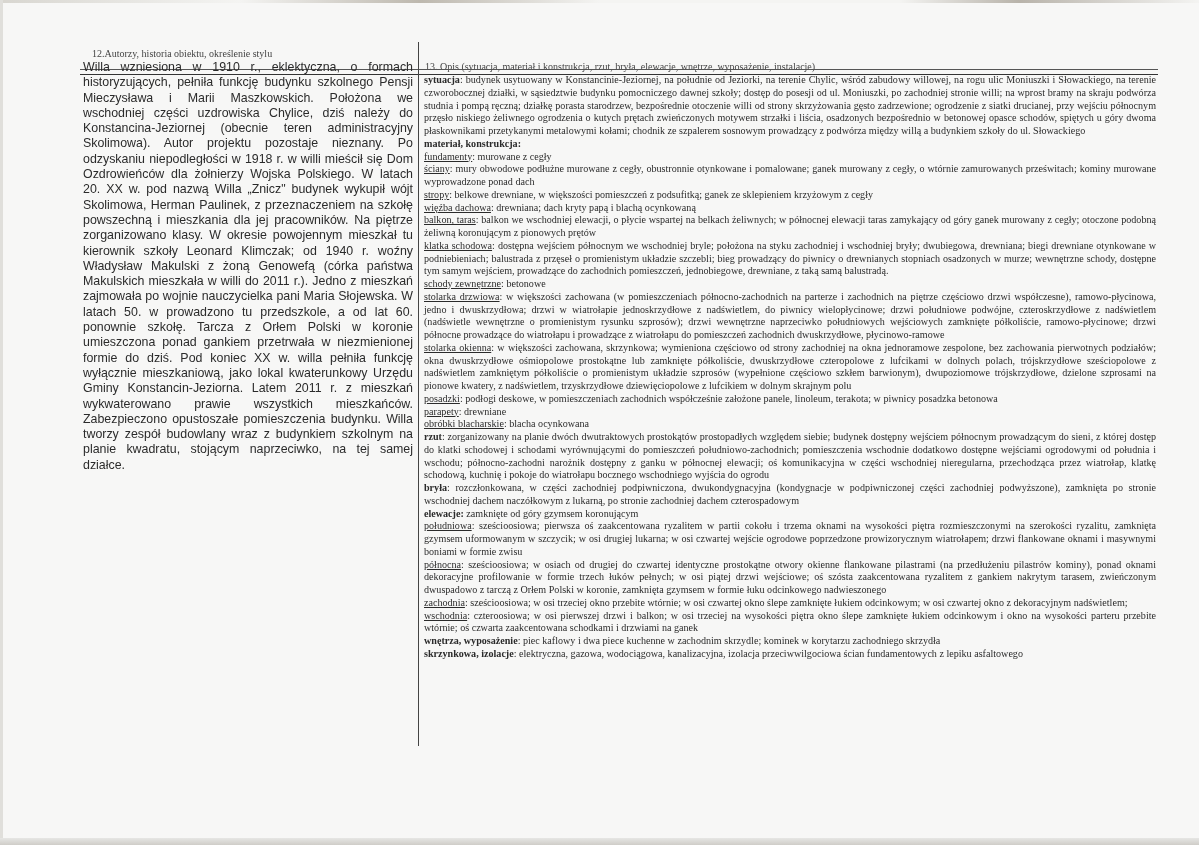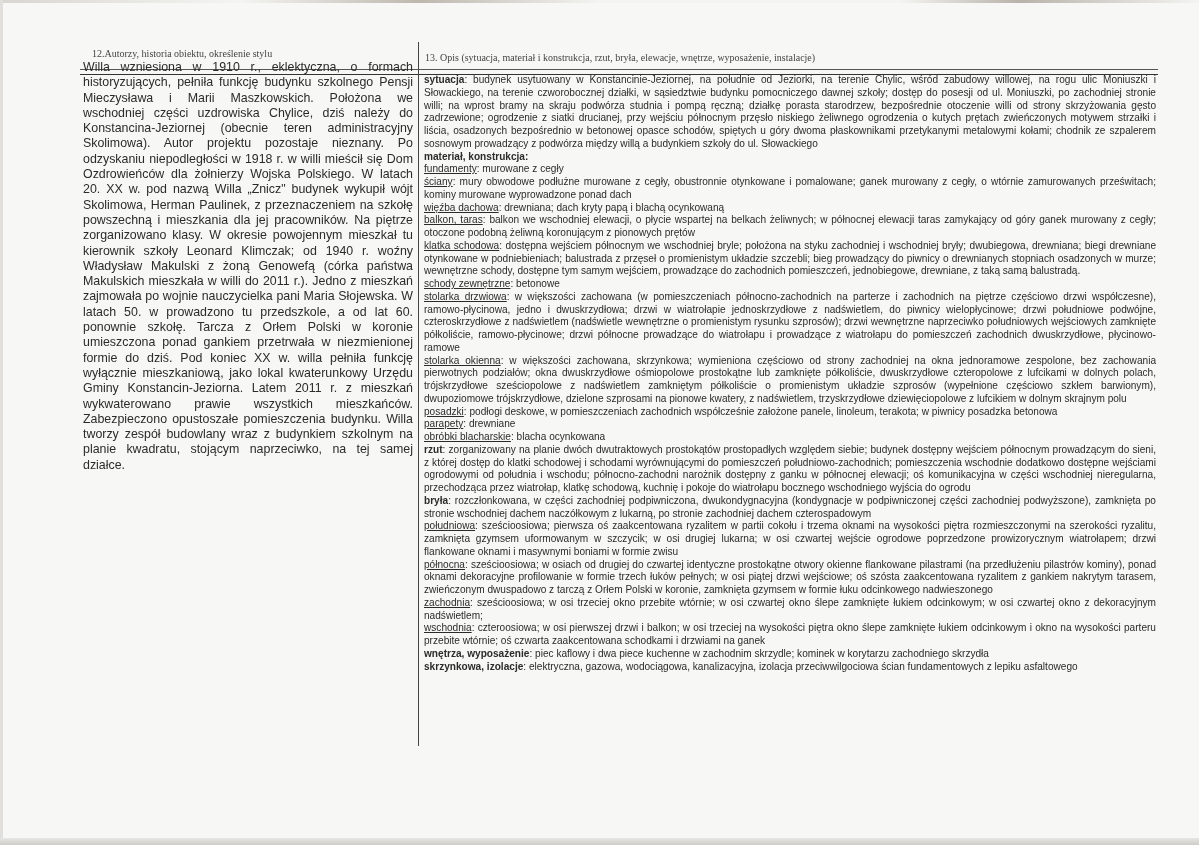--- a/index.html
+++ b/index.html
@@ -16,40 +16,40 @@
   }
   .page-edge-left { position:absolute; left:0; top:0; width:3px; height:845px; background:#e0dfdb; }
   .page-edge-bottom { position:absolute; left:0; top:838px; width:1199px; height:7px; background:linear-gradient(#e6e6e4,#cfcdc8); }
 
   .header-row { position:absolute; top:40px; left:80px; width:1080px; height:28px; }
   .hdr-left {
     position:absolute; left:12px; top:8px;
     font-family:"Liberation Serif", serif; font-size:10px; color:#444;text-align:center;
   }
   .hdr-right {
-    position:absolute; left:345px; top:12px;
+    position:absolute; left:345px; top:21px;
     font-family:"Liberation Serif", serif; font-size:10px; color:#444;
   }
   .rule-double {
     position:absolute; left:80px; top:69px; width:1078px; height:4px;
     border-top:1px solid #555; border-bottom:1.5px solid #333;
   }
   .col-divider {
     position:absolute; left:418px; top:42px; width:1px; height:704px; background:#444;
   }
 
   .col-left {
     position:absolute; left:83px; top:60px; width:330px;
     font-size:12.4px; line-height:15.3px; text-align:justify; color:#2b2b2b;
   }
   .col-right {
     position:absolute; left:424px; top:74px; width:732px;
     font-size:10.1px; line-height:12.75px; text-align:justify; color:#2b2b2b;
   }
-  .col-right p { margin:0; }
+  .col-right p { margin:0;font-family:Liberation Serif, serif; }
   .col-right .b { font-weight:bold; }
   .col-right .u { text-decoration:underline; }
 </style>
 </head>
 <body>
 
 <div class="page-edge-top"></div>
 <div class="page-edge-left"></div>
 <div class="page-edge-bottom"></div>
 
@@ -62,30 +62,32 @@
 
 <div class="col-left">
   <span>Willa wzniesiona w 1910 r., eklektyczna, o formach historyzujących, pełniła funkcję budynku szkolnego Pensji Mieczysława i Marii Maszkowskich. Położona we wschodniej części uzdrowiska Chylice, dziś należy do Konstancina-Jeziornej (obecnie teren administracyjny Skolimowa). Autor projektu pozostaje nieznany. Po odzyskaniu niepodległości w 1918 r. w willi mieścił się Dom Ozdrowieńców dla żołnierzy Wojska Polskiego. W latach 20. XX w. pod nazwą Willa „Znicz" budynek wykupił wójt Skolimowa, Herman Paulinek, z przeznaczeniem na szkołę powszechną i mieszkania dla jej pracowników. Na piętrze zorganizowano klasy. W okresie powojennym mieszkał tu kierownik szkoły Leonard Klimczak; od 1940 r. woźny Władysław Makulski z żoną Genowefą (córka państwa Makulskich mieszkała w willi do 2011 r.). Jedno z mieszkań zajmowała po wojnie nauczycielka pani Maria Słojewska. W latach 50. w prowadzono tu przedszkole, a od lat 60. ponownie szkołę. Tarcza z Orłem Polski w koronie umieszczona ponad gankiem przetrwała w niezmienionej formie do dziś. Pod koniec XX w. willa pełniła funkcję wyłącznie mieszkaniową, jako lokal kwaterunkowy Urzędu Gminy Konstancin-Jeziorna. Latem 2011 r. z mieszkań wykwaterowano prawie wszystkich mieszkańców. Zabezpieczono opustoszałe pomieszczenia budynku. Willa tworzy zespół budowlany wraz z budynkiem szkolnym na planie kwadratu, stojącym naprzeciwko, na tej samej działce.</span>
 </div>
 
 <div class="col-right">
   <p><span class="b">sytuacja</span><span>: budynek usytuowany w Konstancinie-Jeziornej, na południe od Jeziorki, na terenie Chylic, wśród zabudowy willowej, na rogu ulic Moniuszki i Słowackiego, na terenie czworobocznej działki, w sąsiedztwie budynku pomocniczego dawnej szkoły; dostęp do posesji od ul. Moniuszki, po zachodniej stronie willi; na wprost bramy na skraju podwórza studnia i pompą ręczną; działkę porasta starodrzew, bezpośrednie otoczenie willi od strony skrzyżowania gęsto zadrzewione; ogrodzenie z siatki drucianej, przy wejściu północnym przęsło niskiego żeliwnego ogrodzenia o kutych prętach zwieńczonych motywem strzałki i liścia, osadzonych bezpośrednio w betonowej opasce schodów, spiętych u góry dwoma płaskownikami przetykanymi metalowymi kołami; chodnik ze szpalerem sosnowym prowadzący z podwórza między willą a budynkiem szkoły do ul. Słowackiego</span></p>
   <p class="b">materiał, konstrukcja:</p>
   <p><span class="u">fundamenty</span><span>: murowane z cegły</span></p>
   <p><span class="u">ściany</span><span>: mury obwodowe podłużne murowane z cegły, obustronnie otynkowane i pomalowane; ganek murowany z cegły, o wtórnie zamurowanych prześwitach; kominy murowane wyprowadzone ponad dach</span></p>
+  <p><span class="u">stropy</span><span>: belkowe drewniane, w większości pomieszczeń z podsufitką; ganek ze sklepieniem krzyżowym z cegły</span></p>
   <p><span class="u">więźba dachowa</span><span>: drewniana; dach kryty papą i blachą ocynkowaną</span></p>
   <p><span class="u">balkon, taras</span><span>: balkon we wschodniej elewacji, o płycie wspartej na belkach żeliwnych; w północnej elewacji taras zamykający od góry ganek murowany z cegły; otoczone podobną żeliwną koronującym z pionowych prętów</span></p>
   <p><span class="u">klatka schodowa</span><span>: dostępna wejściem północnym we wschodniej bryle; położona na styku zachodniej i wschodniej bryły; dwubiegowa, drewniana; biegi drewniane otynkowane w podniebieniach; balustrada z przęseł o promienistym układzie szczebli; bieg prowadzący do piwnicy o drewnianych stopniach osadzonych w murze; wewnętrzne schody, dostępne tym samym wejściem, prowadzące do zachodnich pomieszczeń, jednobiegowe, drewniane, z taką samą balustradą.</span></p>
   <p><span class="u">schody zewnętrzne</span><span>: betonowe</span></p>
   <p><span class="u">stolarka drzwiowa</span><span>: w większości zachowana (w pomieszczeniach północno-zachodnich na parterze i zachodnich na piętrze częściowo drzwi współczesne), ramowo-płycinowa, jedno i dwuskrzydłowa; drzwi w wiatrołapie jednoskrzydłowe z nadświetlem, do piwnicy wielopłycinowe; drzwi południowe podwójne, czteroskrzydłowe z nadświetlem (nadświetle wewnętrzne o promienistym rysunku szprosów); drzwi wewnętrzne naprzeciwko południowych wejściowych zamknięte półkoliście, ramowo-płycinowe; drzwi północne prowadzące do wiatrołapu i prowadzące z wiatrołapu do pomieszczeń zachodnich dwuskrzydłowe, płycinowo-ramowe</span></p>
   <p><span class="u">stolarka okienna</span><span>: w większości zachowana, skrzynkowa; wymieniona częściowo od strony zachodniej na okna jednoramowe zespolone, bez zachowania pierwotnych podziałów; okna dwuskrzydłowe ośmiopolowe prostokątne lub zamknięte półkoliście, dwuskrzydłowe czteropolowe z lufcikami w dolnych polach, trójskrzydłowe sześciopolowe z nadświetlem zamkniętym półkoliście o promienistym układzie szprosów (wypełnione częściowo szkłem barwionym), dwupoziomowe trójskrzydłowe, dzielone szprosami na pionowe kwatery, z nadświetlem, trzyskrzydłowe dziewięciopolowe z lufcikiem w dolnym skrajnym polu</span></p>
   <p><span class="u">posadzki</span><span>: podłogi deskowe, w pomieszczeniach zachodnich współcześnie założone panele, linoleum, terakota; w piwnicy posadzka betonowa</span></p>
   <p><span class="u">parapety</span><span>: drewniane</span></p>
   <p><span class="u">obróbki blacharskie</span><span>: blacha ocynkowana</span></p>
   <p><span class="b">rzut</span><span>: zorganizowany na planie dwóch dwutraktowych prostokątów prostopadłych względem siebie; budynek dostępny wejściem północnym prowadzącym do sieni, z której dostęp do klatki schodowej i schodami wyrównującymi do pomieszczeń południowo-zachodnich; pomieszczenia wschodnie dodatkowo dostępne wejściami ogrodowymi od południa i wschodu; północno-zachodni narożnik dostępny z ganku w północnej elewacji; oś komunikacyjna w części wschodniej nieregularna, przechodząca przez wiatrołap, klatkę schodową, kuchnię i pokoje do wiatrołapu bocznego wschodniego wyjścia do ogrodu</span></p>
   <p><span class="b">bryła</span><span>: rozczłonkowana, w części zachodniej podpiwniczona, dwukondygnacyjna (kondygnacje w podpiwniczonej części zachodniej podwyższone), zamknięta po stronie wschodniej dachem naczółkowym z lukarną, po stronie zachodniej dachem czterospadowym</span></p>
+  <p><span class="b">elewacje:</span><span> zamknięte od góry gzymsem koronującym</span></p>
   <p><span class="u">południowa</span><span>: sześcioosiowa; pierwsza oś zaakcentowana ryzalitem w partii cokołu i trzema oknami na wysokości piętra rozmieszczonymi na szerokości ryzalitu, zamknięta gzymsem uformowanym w szczycik; w osi drugiej lukarna; w osi czwartej wejście ogrodowe poprzedzone prowizorycznym wiatrołapem; drzwi flankowane oknami i masywnymi boniami w formie zwisu</span></p>
   <p><span class="u">północna</span><span>: sześcioosiowa; w osiach od drugiej do czwartej identyczne prostokątne otwory okienne flankowane pilastrami (na przedłużeniu pilastrów kominy), ponad oknami dekoracyjne profilowanie w formie trzech łuków pełnych; w osi piątej drzwi wejściowe; oś szósta zaakcentowana ryzalitem z gankiem nakrytym tarasem, zwieńczonym dwuspadowo z tarczą z Orłem Polski w koronie, zamknięta gzymsem w formie łuku odcinkowego nadwieszonego</span></p>
   <p><span class="u">zachodnia</span><span>: sześcioosiowa; w osi trzeciej okno przebite wtórnie; w osi czwartej okno ślepe zamknięte łukiem odcinkowym; w osi czwartej okno z dekoracyjnym nadświetlem;</span></p>
   <p><span class="u">wschodnia</span><span>: czteroosiowa; w osi pierwszej drzwi i balkon; w osi trzeciej na wysokości piętra okno ślepe zamknięte łukiem odcinkowym i okno na wysokości parteru przebite wtórnie; oś czwarta zaakcentowana schodkami i drzwiami na ganek</span></p>
   <p><span class="b">wnętrza, wyposażenie</span><span>: piec kaflowy i dwa piece kuchenne w zachodnim skrzydle; kominek w korytarzu zachodniego skrzydła</span></p>
   <p><span class="b">skrzynkowa, izolacje</span><span>: elektryczna, gazowa, wodociągowa, kanalizacyjna, izolacja przeciwwilgociowa ścian fundamentowych z lepiku asfaltowego</span></p>
 </div>
 
 </body></html>

